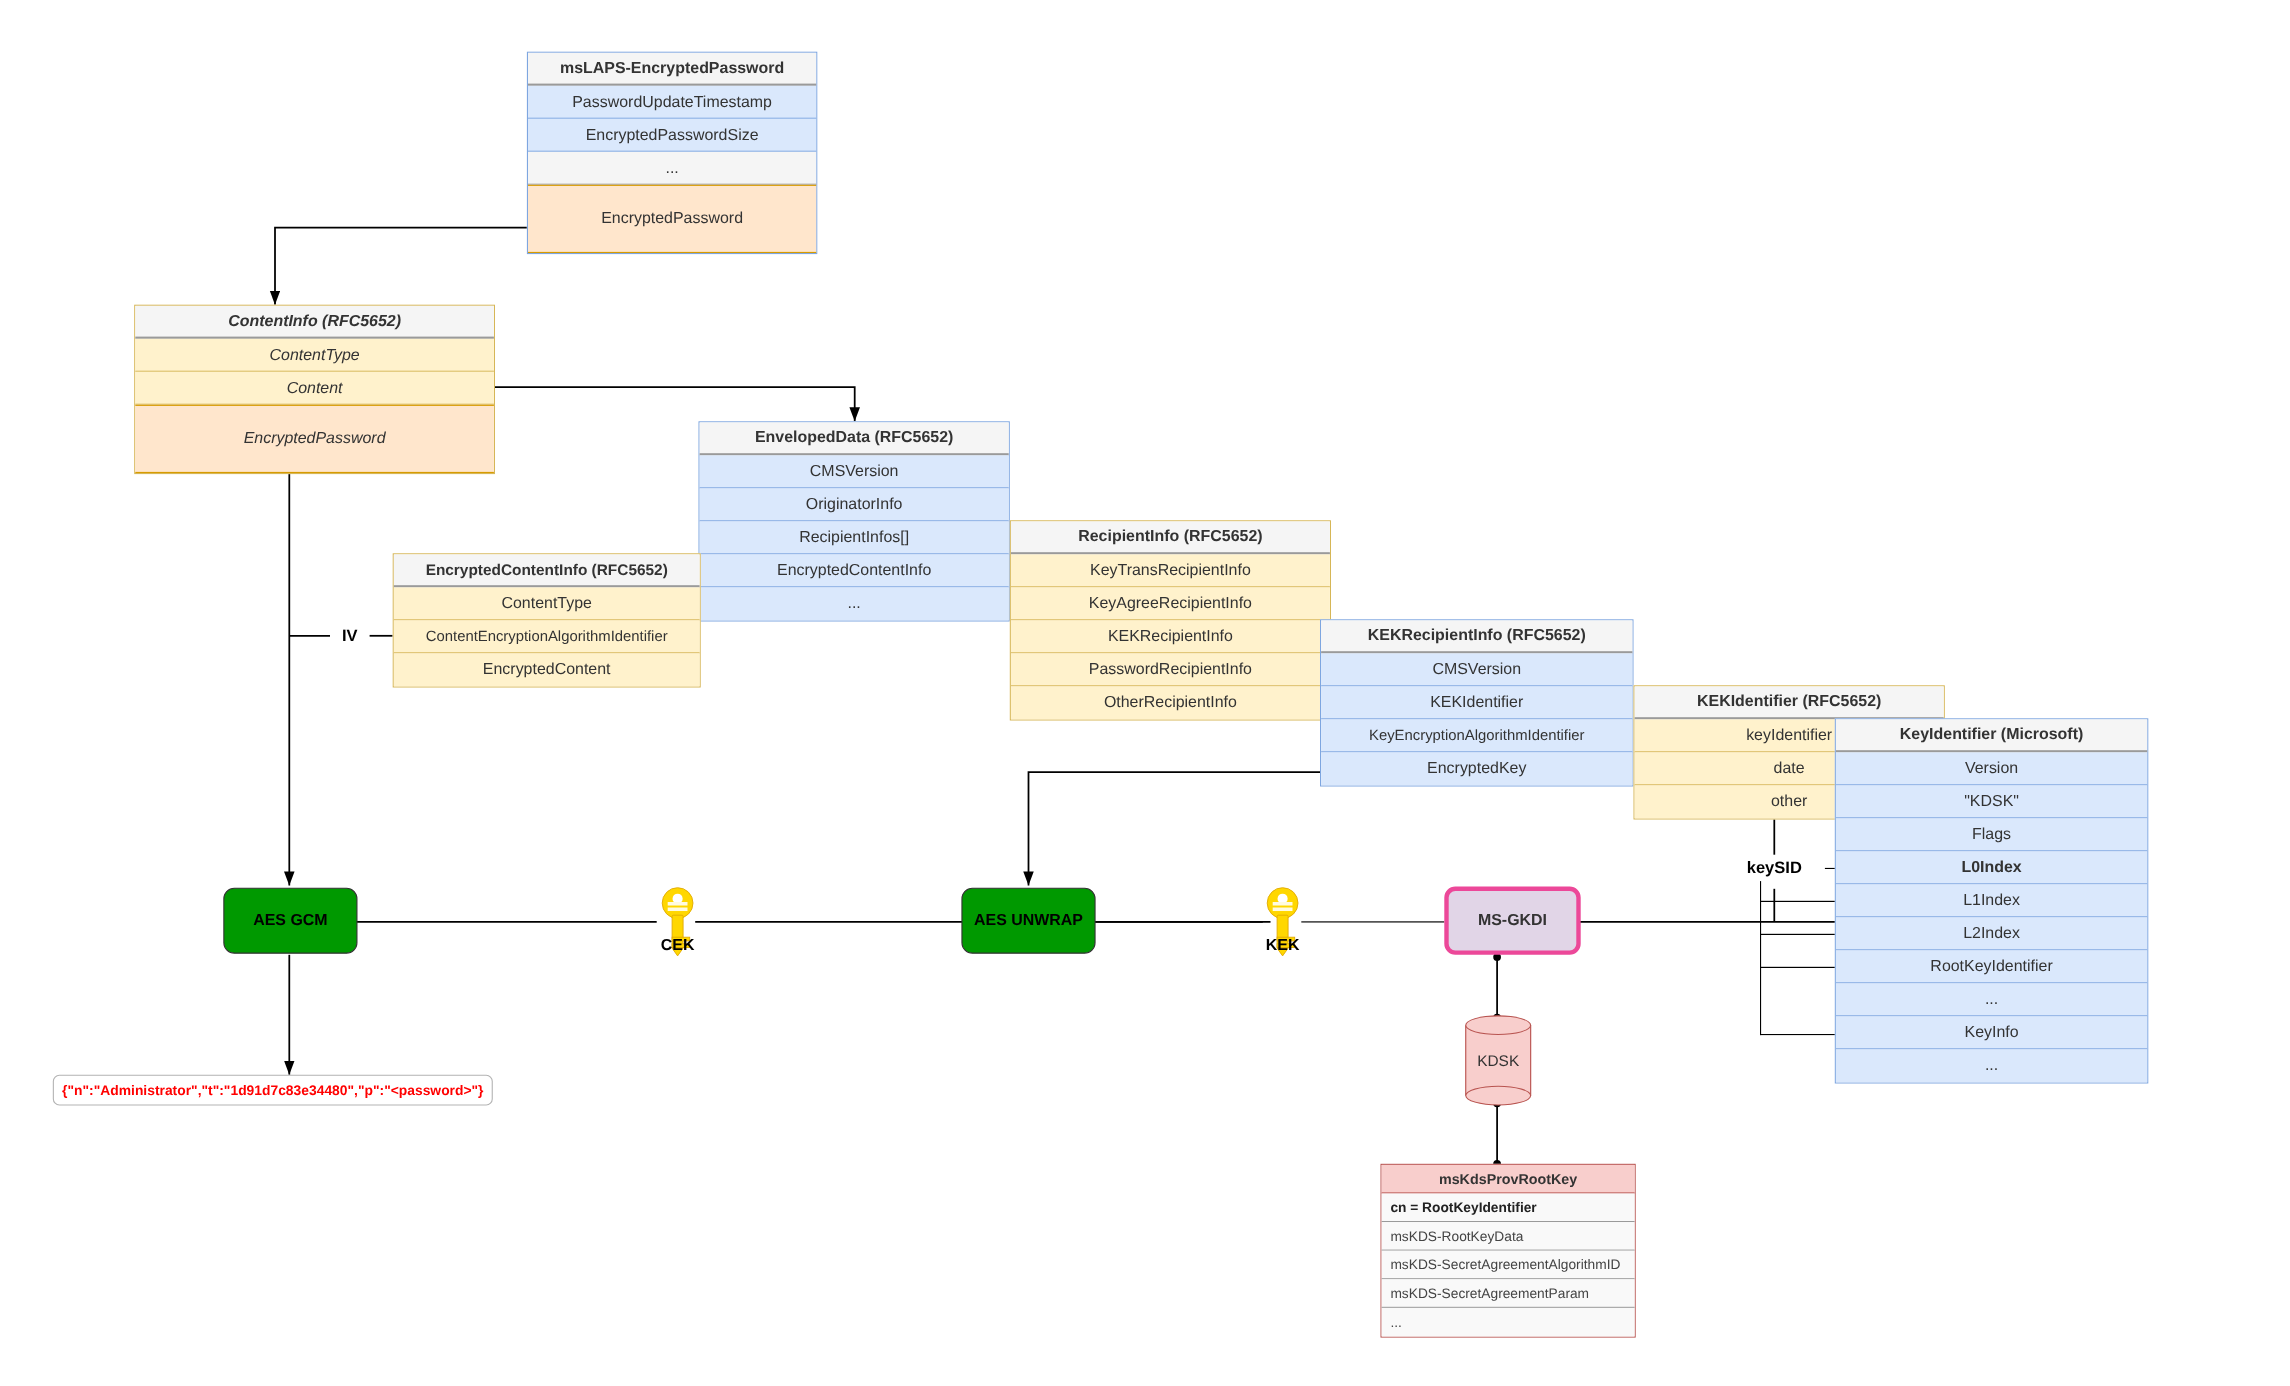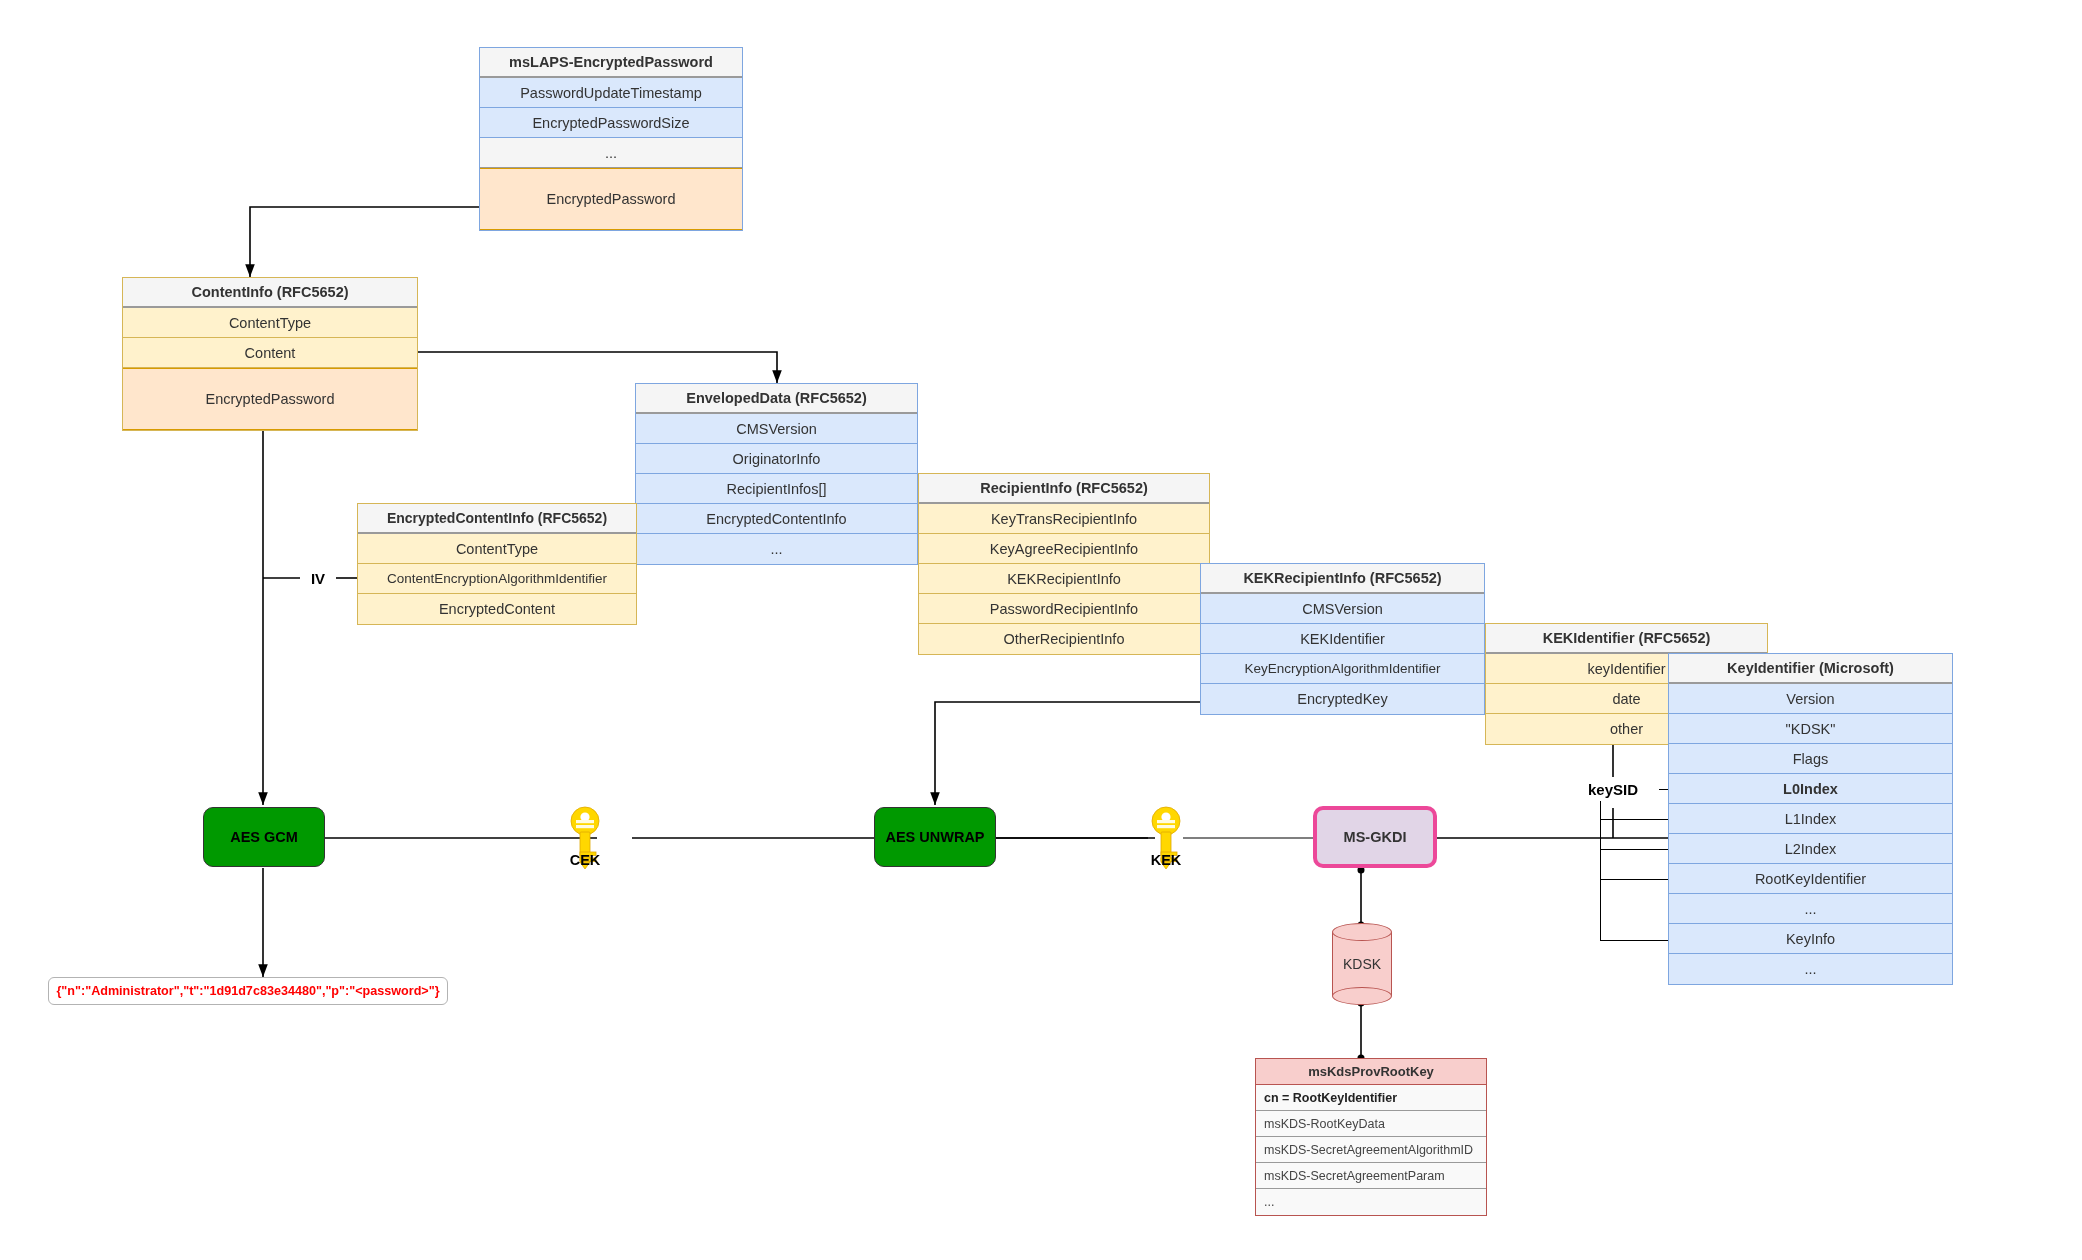--- a/index.html
+++ b/index.html
@@ -198,21 +198,21 @@
   <div style="position:absolute;left:1600px;top:879px;width:173px;height:62px;border:1.7px solid #000;border-right:none;background:transparent;z-index:3;"></div>
 
   <div class="tbl blue" style="left:479px; top:47px; width:264px; font-size:14.5px;">
     <div class="hdr" style="height:30px;">msLAPS-EncryptedPassword</div>
     <div class="row" style="height:30px;">PasswordUpdateTimestamp</div>
     <div class="row" style="height:30px;">EncryptedPasswordSize</div>
     <div class="row grey-row" style="height:30px;">...</div>
     <div class="row orange-row" style="height:62px;">EncryptedPassword</div>
   </div>
 
-  <div class="tbl yellow" style="left:122px; top:277px; width:296px; font-size:14.5px;">
+  <div class="tbl yellow" style="left:122px; top:277px; width:328px; font-size:14.5px;font-style:italic;">
     <div class="hdr" style="height:30px;">ContentInfo (RFC5652)</div>
     <div class="row" style="height:30px;">ContentType</div>
     <div class="row" style="height:30px;">Content</div>
     <div class="row orange-row" style="height:62px;">EncryptedPassword</div>
   </div>
 
   <div class="tbl blue" style="left:635px; top:383px; width:283px; font-size:14.5px;">
     <div class="hdr" style="height:30px;">EnvelopedData (RFC5652)</div>
     <div class="row" style="height:30px;">CMSVersion</div>
     <div class="row" style="height:30px;">OriginatorInfo</div>
@@ -287,21 +287,21 @@
     <span>MS-GKDI</span>
   </div>
 
   <div class="cyl" style="left:1332px; top:923px; width:60px; height:82px; font-size:14px;">
     <div class="body"></div>
     <div class="bot"></div>
     <div class="top"></div>
     <div class="lbl">KDSK</div>
   </div>
 
-  <div class="keyglyph" style="left:567px; top:806px; width:36px; height:70px;">
+  <div class="keyglyph" style="left:598px; top:806px; width:36px; height:70px;">
     <svg width="36" height="64" viewBox="0 0 36 64">
       <g fill="#ffd700" stroke="#e0a800" stroke-width="0.8">
         <circle cx="18" cy="15" r="14"></circle>
         <rect x="13" y="26" width="10" height="30" rx="1"></rect>
         <rect x="13" y="52" width="16" height="3.4"></rect>
         <rect x="13" y="46" width="16" height="3.4"></rect>
         <path d="M13,56 L23,56 L18,63 Z"></path>
       </g>
       <circle cx="18" cy="11" r="4.6" fill="#ffffff" stroke="none"></circle>
       <rect x="9" y="14" width="18" height="3.2" fill="#fffbe0" stroke="none"></rect>

